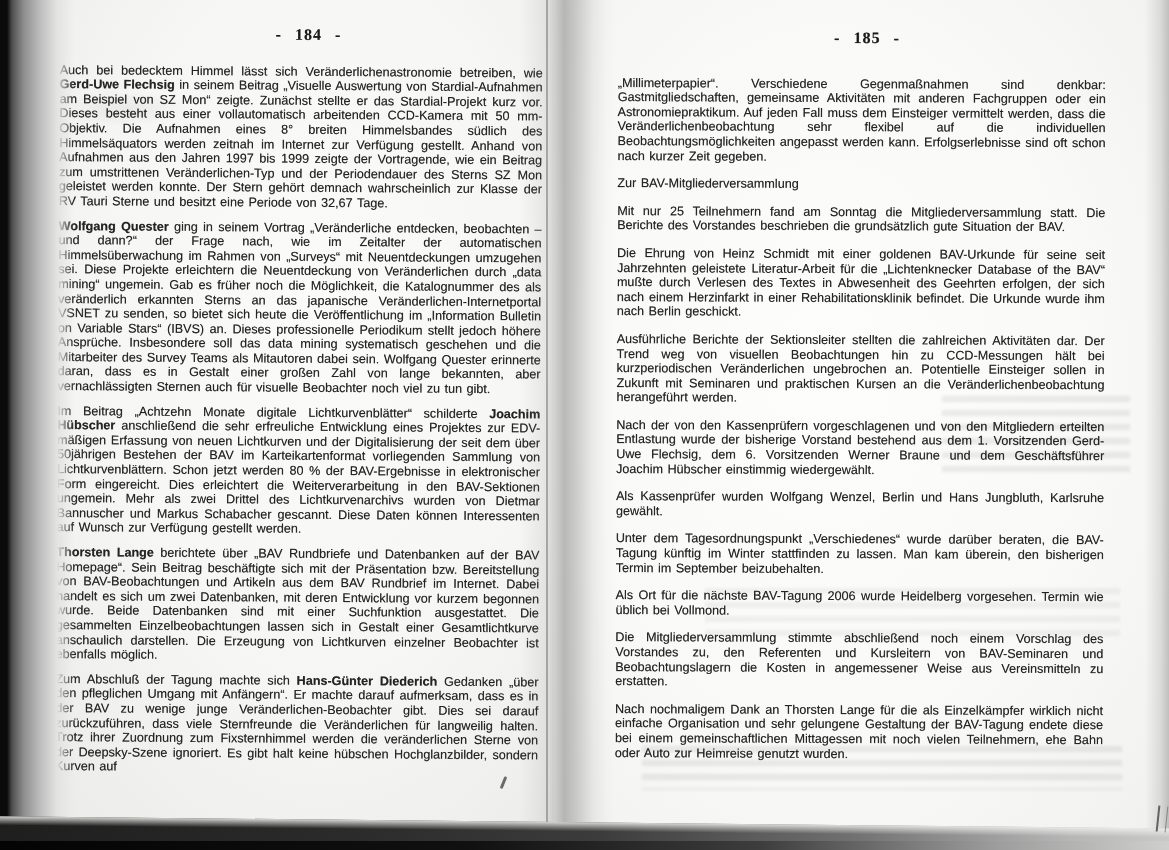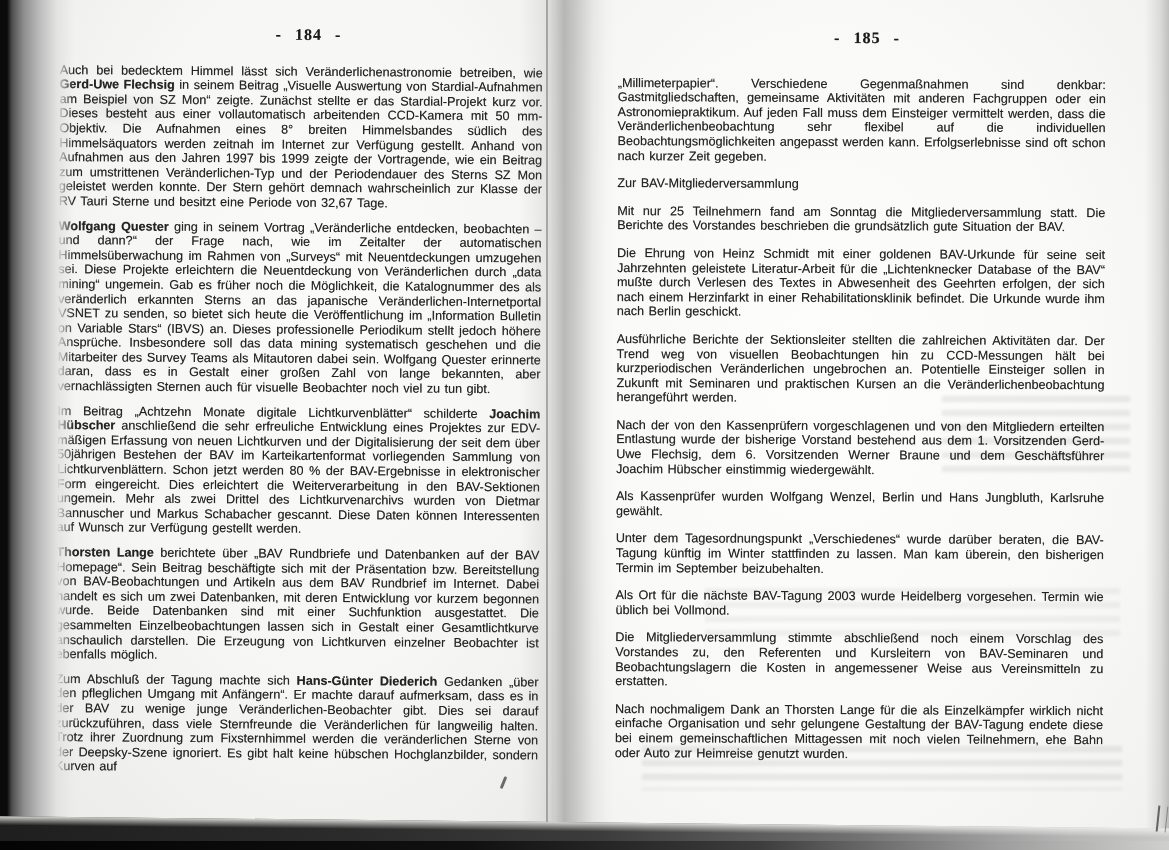--- a/index.html
+++ b/index.html
@@ -155,21 +155,21 @@
     <div class="page-num">- 185 -</div>
     <div>
         <p class="para"><span>„Millimeterpapier“. Verschiedene Gegenmaßnahmen sind denkbar: Gastmitgliedschaften, gemeinsame Aktivitäten mit anderen Fachgruppen oder ein Astronomiepraktikum. Auf jeden Fall muss dem Einsteiger vermittelt werden, dass die Veränderlichenbeobachtung sehr flexibel auf die individuellen Beobachtungsmöglichkeiten angepasst werden kann. Erfolgserlebnisse sind oft schon nach kurzer Zeit gegeben.</span></p>
         <p class="para"><span>Zur BAV-Mitgliederversammlung</span></p>
         <p class="para"><span>Mit nur 25 Teilnehmern fand am Sonntag die Mitgliederversammlung statt. Die Berichte des Vorstandes beschrieben die grundsätzlich gute Situation der BAV.</span></p>
         <p class="para"><span>Die Ehrung von Heinz Schmidt mit einer goldenen BAV-Urkunde für seine seit Jahrzehnten geleistete Literatur-Arbeit für die „Lichtenknecker Database of the BAV“ mußte durch Verlesen des Textes in Abwesenheit des Geehrten erfolgen, der sich nach einem Herzinfarkt in einer Rehabilitationsklinik befindet. Die Urkunde wurde ihm nach Berlin geschickt.</span></p>
         <p class="para"><span>Ausführliche Berichte der Sektionsleiter stellten die zahlreichen Aktivitäten dar. Der Trend weg von visuellen Beobachtungen hin zu CCD-Messungen hält bei kurzperiodischen Veränderlichen ungebrochen an. Potentielle Einsteiger sollen in Zukunft mit Seminaren und praktischen Kursen an die Veränderlichenbeobachtung herangeführt werden.</span></p>
         <p class="para"><span>Nach der von den Kassenprüfern vorgeschlagenen und von den Mitgliedern erteilten Entlastung wurde der bisherige Vorstand bestehend aus dem 1. Vorsitzenden Gerd-Uwe Flechsig, dem 6. Vorsitzenden Werner Braune und dem Geschäftsführer Joachim Hübscher einstimmig wiedergewählt.</span></p>
         <p class="para"><span>Als Kassenprüfer wurden Wolfgang Wenzel, Berlin und Hans Jungbluth, Karlsruhe gewählt.</span></p>
         <p class="para"><span>Unter dem Tagesordnungspunkt „Verschiedenes“ wurde darüber beraten, die BAV-Tagung künftig im Winter stattfinden zu lassen. Man kam überein, den bisherigen Termin im September beizubehalten.</span></p>
-        <p class="para"><span>Als Ort für die nächste BAV-Tagung 2003 wurde Heidelberg vorgesehen. Termin wie üblich bei Vollmond.</span></p>
+        <p class="para"><span>Als Ort für die nächste BAV-Tagung 2006 wurde Heidelberg vorgesehen. Termin wie üblich bei Vollmond.</span></p>
         <p class="para"><span>Die Mitgliederversammlung stimmte abschließend noch einem Vorschlag des Vorstandes zu, den Referenten und Kursleitern von BAV-Seminaren und Beobachtungslagern die Kosten in angemessener Weise aus Vereinsmitteln zu erstatten.</span></p>
         <p class="para"><span>Nach nochmaligem Dank an Thorsten Lange für die als Einzelkämpfer wirklich nicht einfache Organisation und sehr gelungene Gestaltung der BAV-Tagung endete diese bei einem gemeinschaftlichen Mittagessen mit noch vielen Teilnehmern, ehe Bahn oder Auto zur Heimreise genutzt wurden.</span></p>
       </div>
   </div>
 
   <div class="gutter"></div>
   <div class="edge-left"></div>
   <div class="edge-right"></div>
   <div class="bottom-band"></div>
   <div class="bottom-black"></div>

